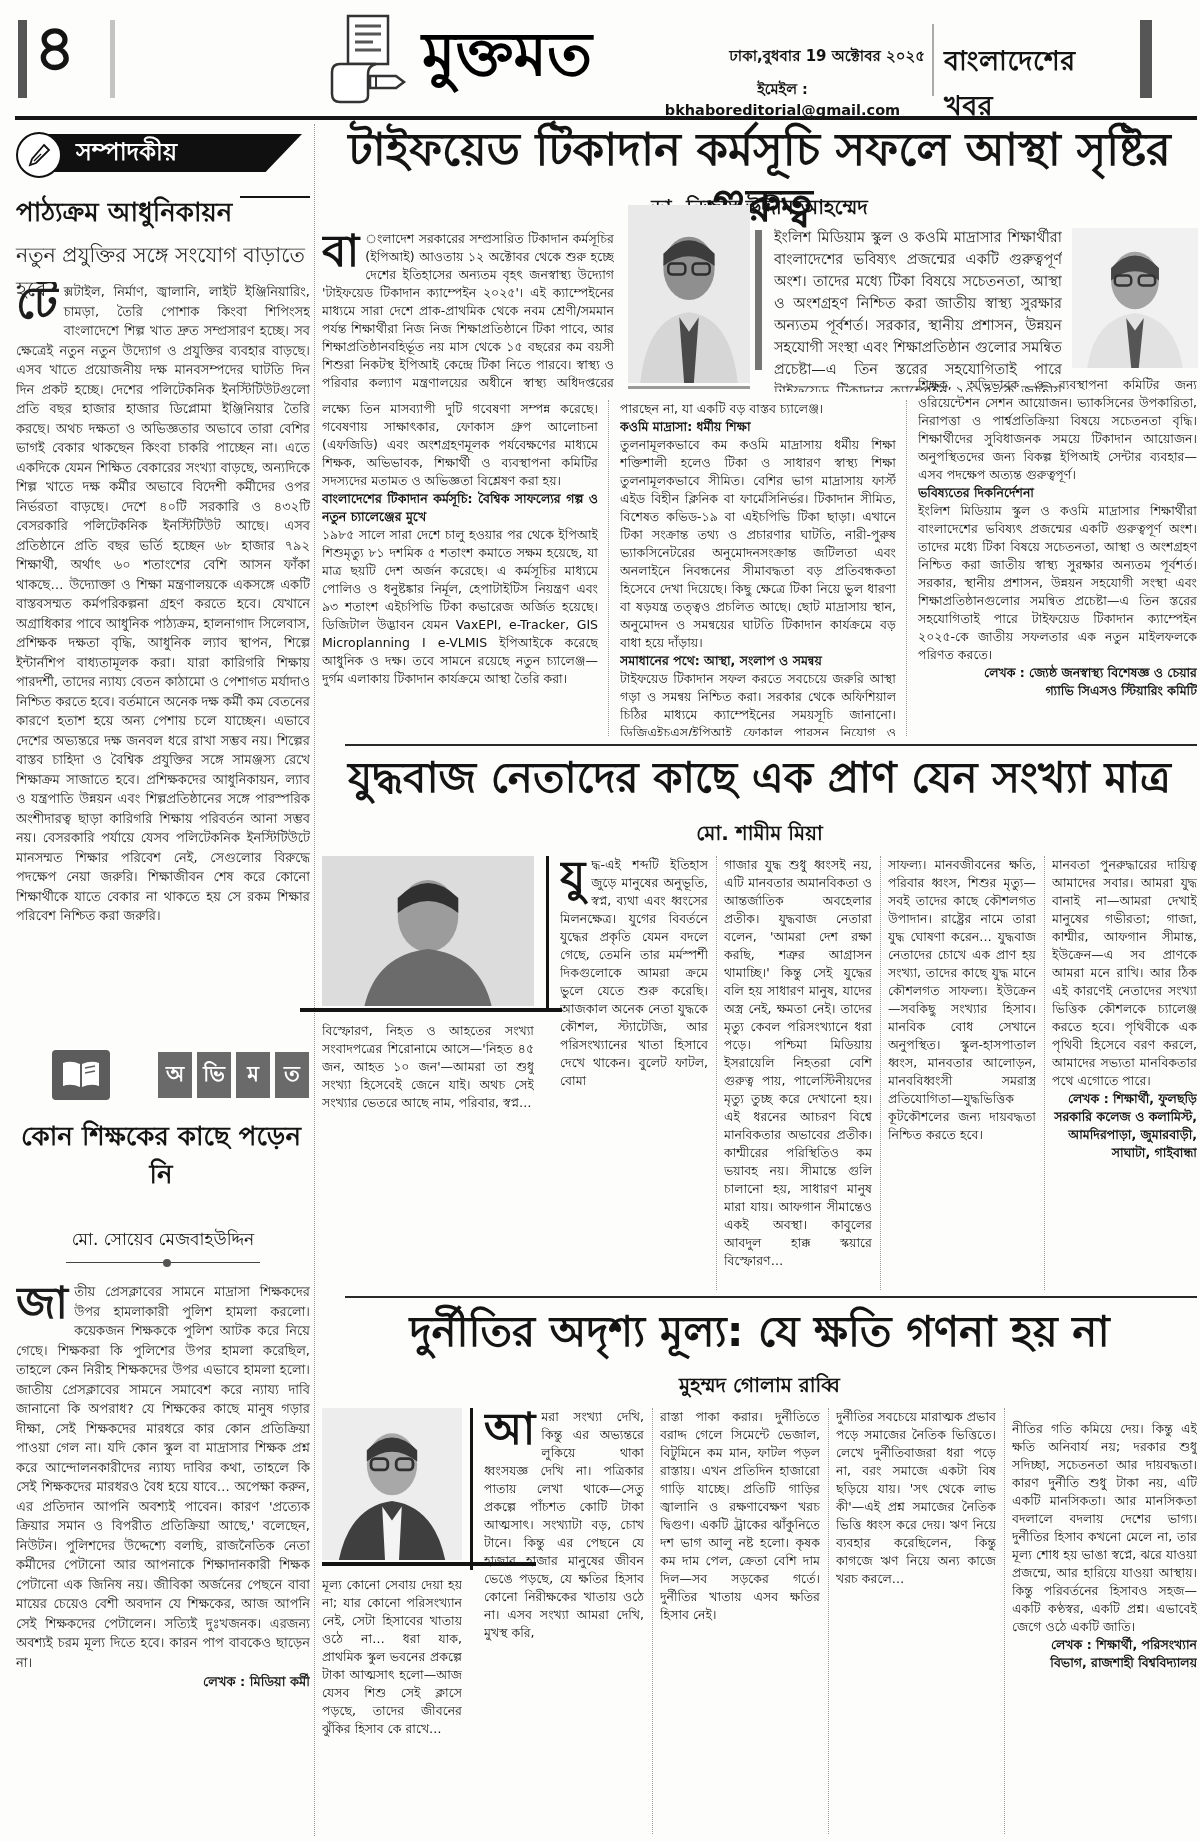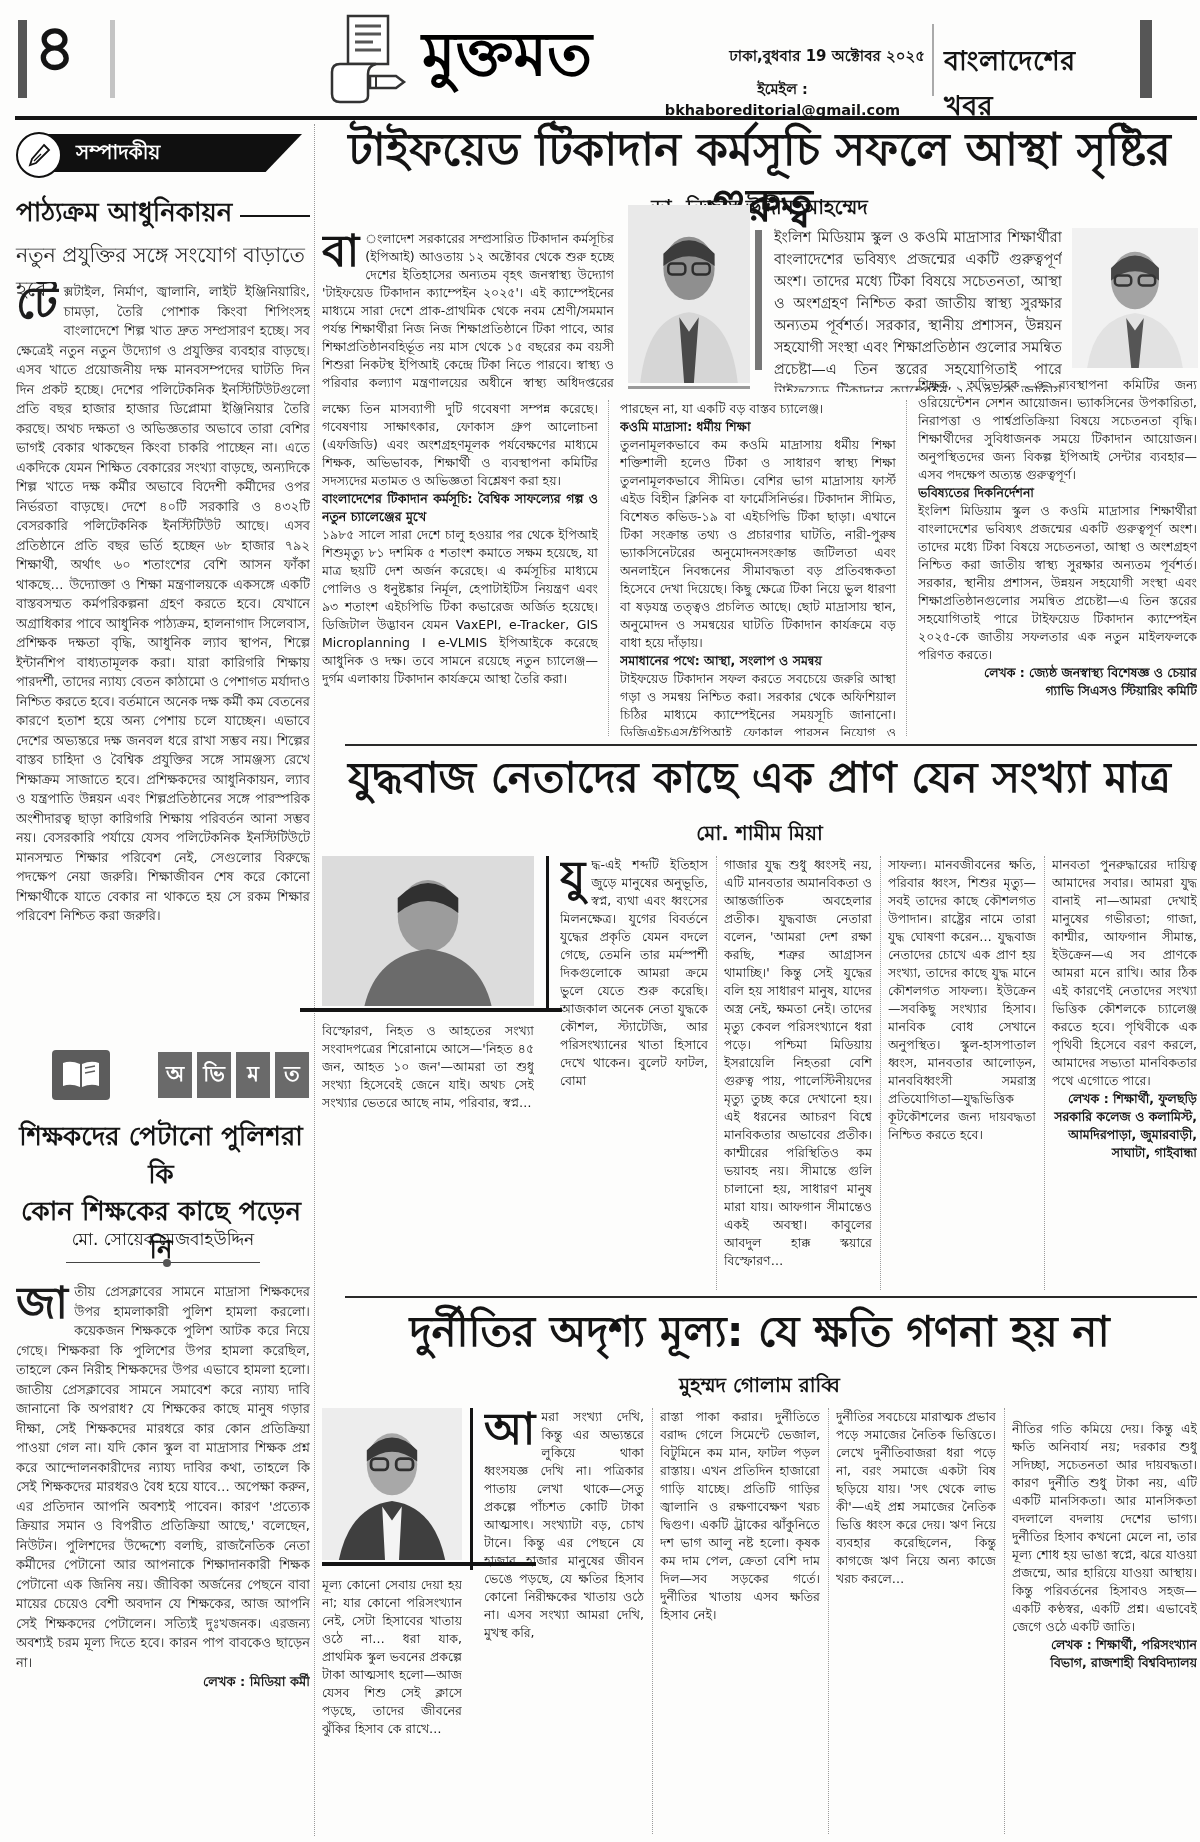--- a/index.html
+++ b/index.html
@@ -11,25 +11,25 @@
   
   .pageno{font-size:64px;font-weight:bold;line-height:1;}
   .logo-title{font-size:60px;font-weight:bold;color:#000000;line-height:1;}
   .dateline{font-size:15px;font-weight:bold;}
   .email{font-size:14.5px;font-weight:bold;}
   .masthead{font-size:27px;font-weight:bold;letter-spacing:0.5px;}
   .vbar{background:#565656;}
   .rule{background:#161616;}
   .dotted-v{border-left:1.5px dotted #9a9a9a;}
   
-  .ed-banner{background:#101010;color:#fff;font-size:20px;font-weight:bold;
+  .ed-banner{background:#101010;color:#fff;font-size:24px;font-weight:bold;
              clip-path:polygon(0 0,100% 0,86% 100%,0 100%);display:flex;align-items:center;padding-left:34px;}
   .ed-circle{width:42px;height:42px;border-radius:50%;background:#fff;border:2px solid #101010;
              display:flex;align-items:center;justify-content:center;z-index:2;}
-  .ed-title{font-size:26px;font-weight:bold;display:flex;align-items:center;gap:8px;}
+  .ed-title{font-size:26px;font-weight:bold;display:flex;gap:8px;}
   .ed-title .tail{flex:1;border-top:2.5px solid #141414;margin-top:4px;}
   .ed-sub{font-size:20.5px;color:#2a2a2a;}
   .bodytxt{font-size:13px;line-height:1.5;color:#1c1c1c;overflow:hidden;}
   .small{font-size:12.5px;line-height:1.44;}
   .dropcap{float:left;font-size:44px;line-height:0.82;font-weight:bold;padding:3px 6px 0 0;}
   .subhead{font-weight:bold;}
   .credit{font-weight:bold;text-align:right;}
   
   .h1a{font-size:45px;font-weight:bold;line-height:1.25;}
   .h2a{font-size:42px;font-weight:bold;line-height:1.25;}
@@ -108,21 +108,20 @@
     <line x1="24" y1="9" x2="34" y2="7" stroke="#5c5c5c" stroke-width="1.5"></line>
     <line x1="24" y1="14" x2="34" y2="12" stroke="#5c5c5c" stroke-width="1.5"></line>
   </svg>
 </div>
 <div class="abs op-box" style="left:158px;top:1052px;width:34px;height:46px;">অ</div>
 <div class="abs op-box" style="left:197px;top:1052px;width:34px;height:46px;">ভি</div>
 <div class="abs op-box" style="left:236px;top:1052px;width:34px;height:46px;">ম</div>
 <div class="abs op-box" style="left:275px;top:1052px;width:34px;height:46px;">ত</div>
 
 <div class="abs op-title ctr" style="left:10px;top:1118px;width:302px;">
-  <div>শিক্ষকদের পেটানো পুলিশরা কি</div>
   <div>কোন শিক্ষকের কাছে পড়েন নি</div>
 </div>
 <div class="abs op-byline ctr" style="left:16px;top:1226px;width:294px;">মো. সোয়েব মেজবাহউদ্দিন</div>
 <div class="abs divider" style="left:66px;top:1262px;width:194px;">
     <span class="dot"></span>
   </div>
 
 <div class="abs bodytxt just" style="left:16px;top:1282px;width:294px;height:520px;">
   <span class="dropcap">জা</span><span>তীয় প্রেসক্লাবের সামনে মাদ্রাসা শিক্ষকদের উপর হামলাকারী পুলিশ হামলা করলো। কয়েকজন শিক্ষককে পুলিশ আটক করে নিয়ে গেছে। শিক্ষকরা কি পুলিশের উপর হামলা করেছিল, তাহলে কেন নিরীহ শিক্ষকদের উপর এভাবে হামলা হলো। জাতীয় প্রেসক্লাবের সামনে সমাবেশ করে ন্যায্য দাবি জানানো কি অপরাধ? যে শিক্ষকের কাছে মানুষ গড়ার দীক্ষা, সেই শিক্ষকদের মারধরে কার কোন প্রতিক্রিয়া পাওয়া গেল না। যদি কোন স্কুল বা মাদ্রাসার শিক্ষক প্রশ্ন করে আন্দোলনকারীদের ন্যায্য দাবির কথা, তাহলে কি সেই শিক্ষকদের মারধরও বৈধ হয়ে যাবে…</span>
   <span>অপেক্ষা করুন, এর প্রতিদান আপনি অবশ্যই পাবেন। কারণ 'প্রত্যেক ক্রিয়ার সমান ও বিপরীত প্রতিক্রিয়া আছে,' বলেছেন, নিউটন। পুলিশদের উদ্দেশ্যে বলছি, রাজনৈতিক নেতা কর্মীদের পেটানো আর আপনাকে শিক্ষাদানকারী শিক্ষক পেটানো এক জিনিষ নয়। জীবিকা অর্জনের পেছনে বাবা মায়ের চেয়েও বেশী অবদান যে শিক্ষকের, আজ আপনি সেই শিক্ষকদের পেটালেন। সত্যিই দুঃখজনক। এরজন্য অবশ্যই চরম মূল্য দিতে হবে। কারন পাপ বাবকেও ছাড়েন না।</span>

